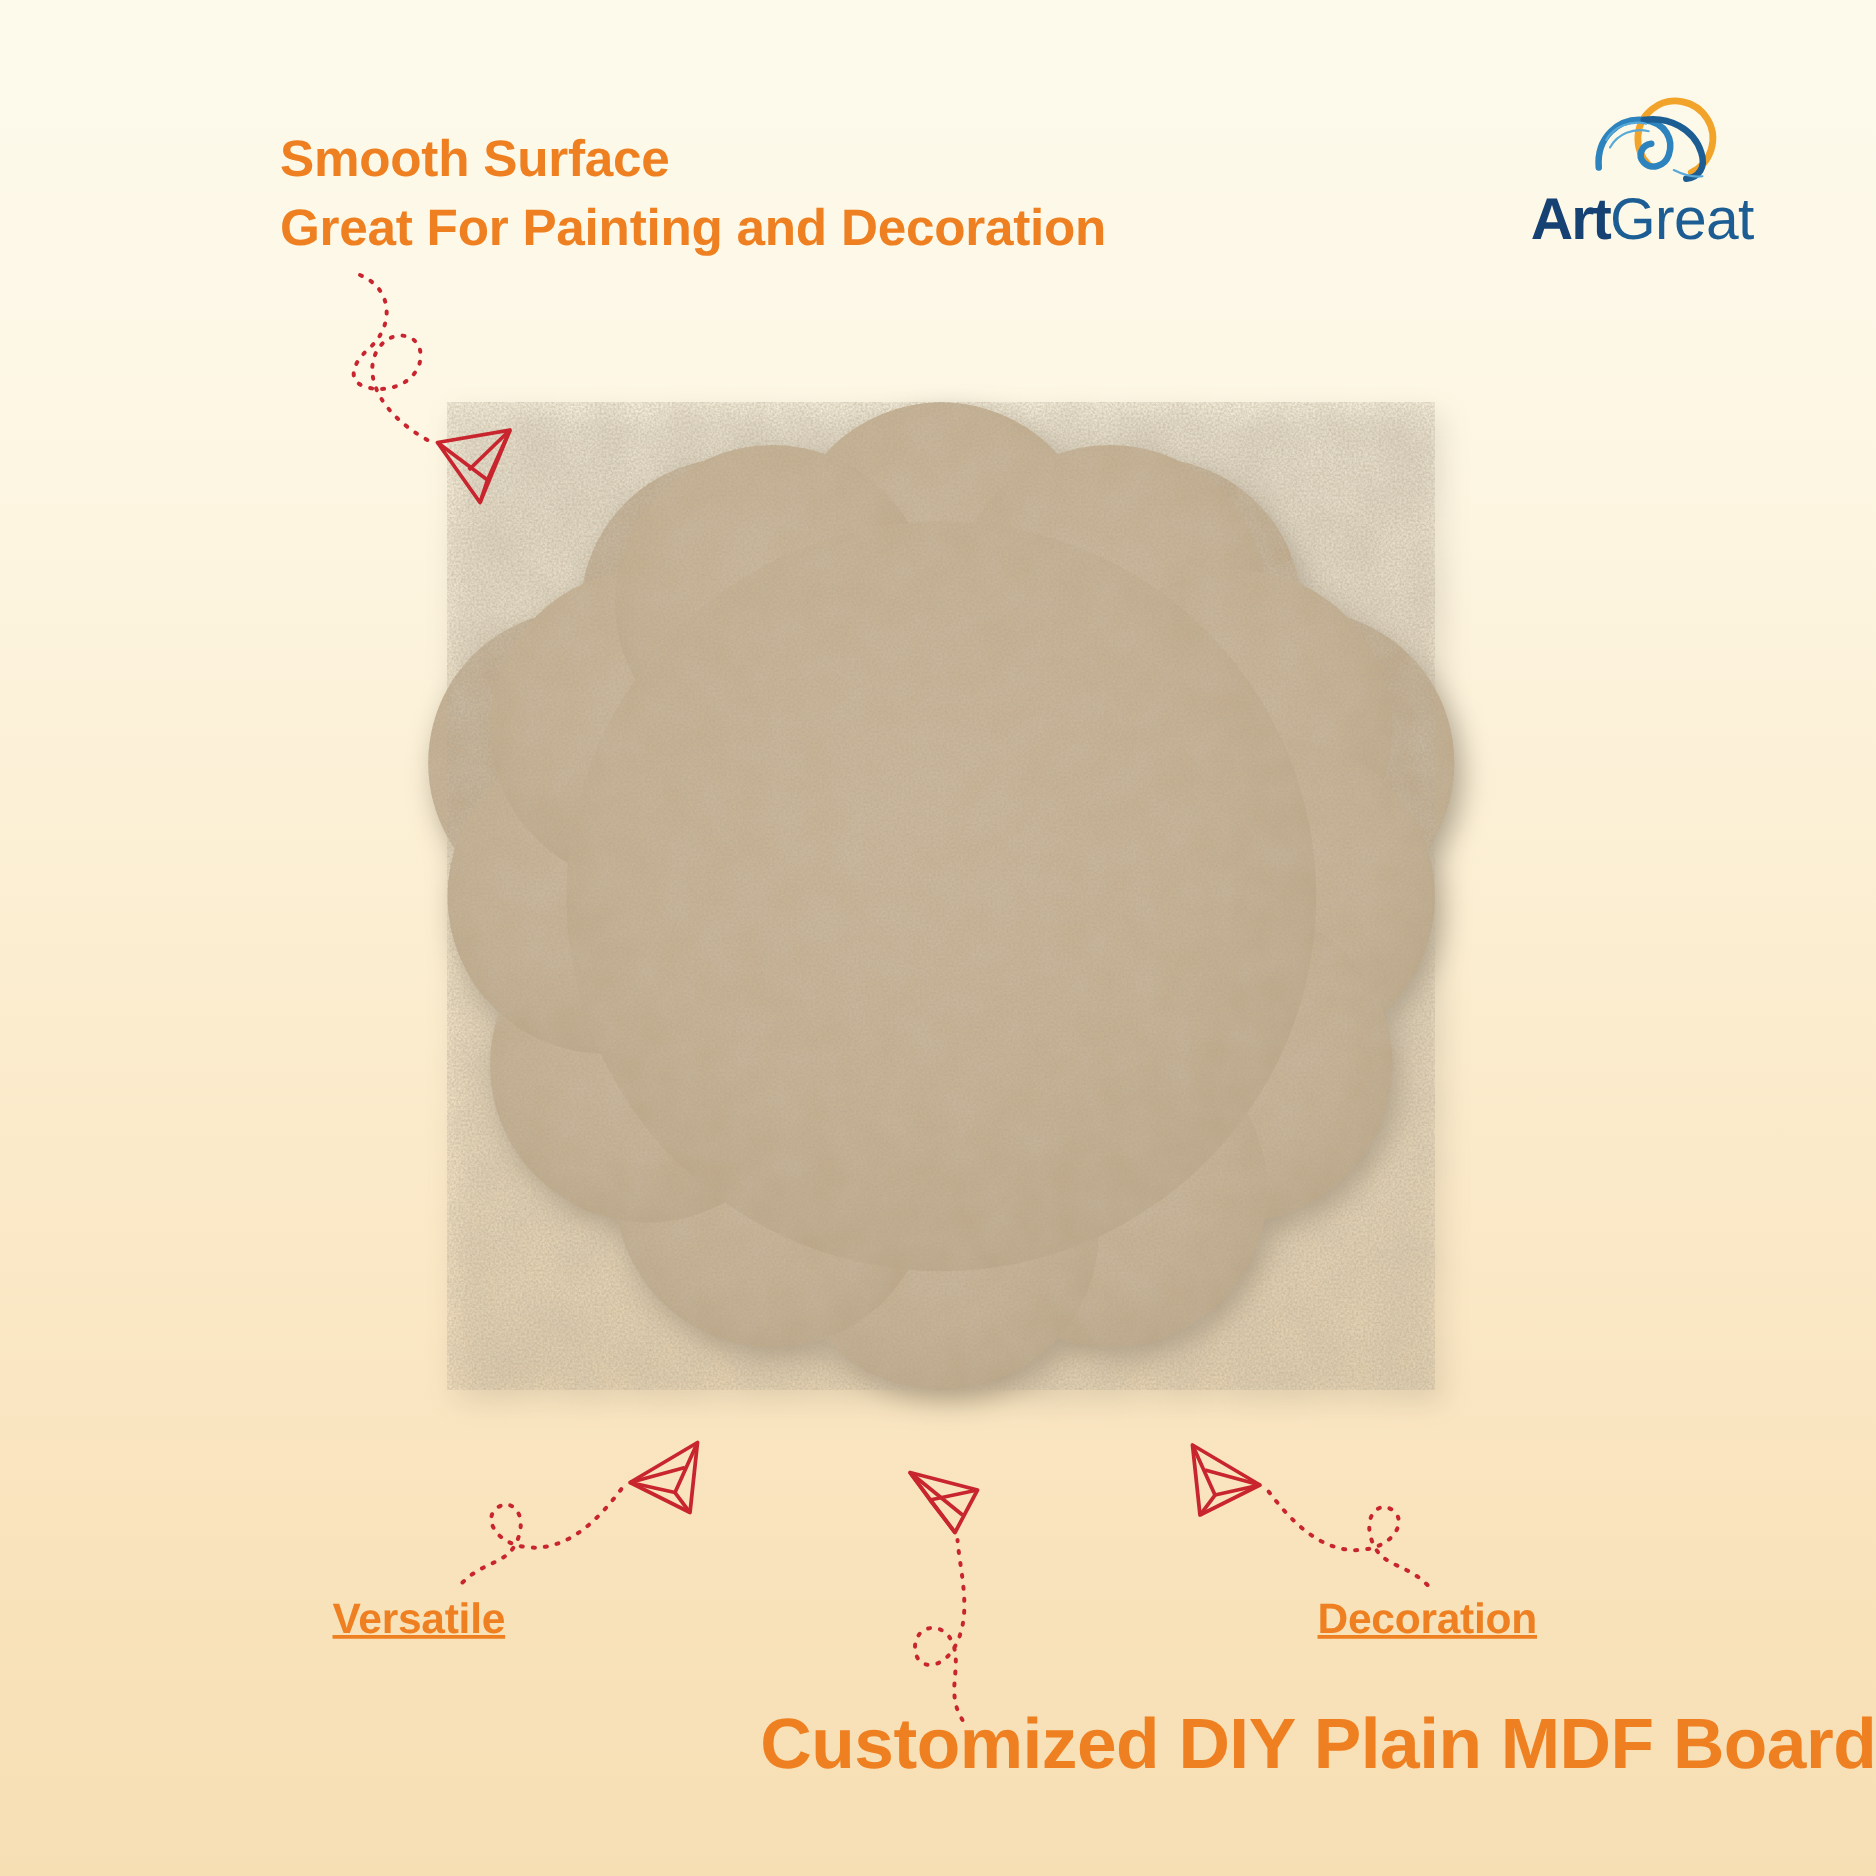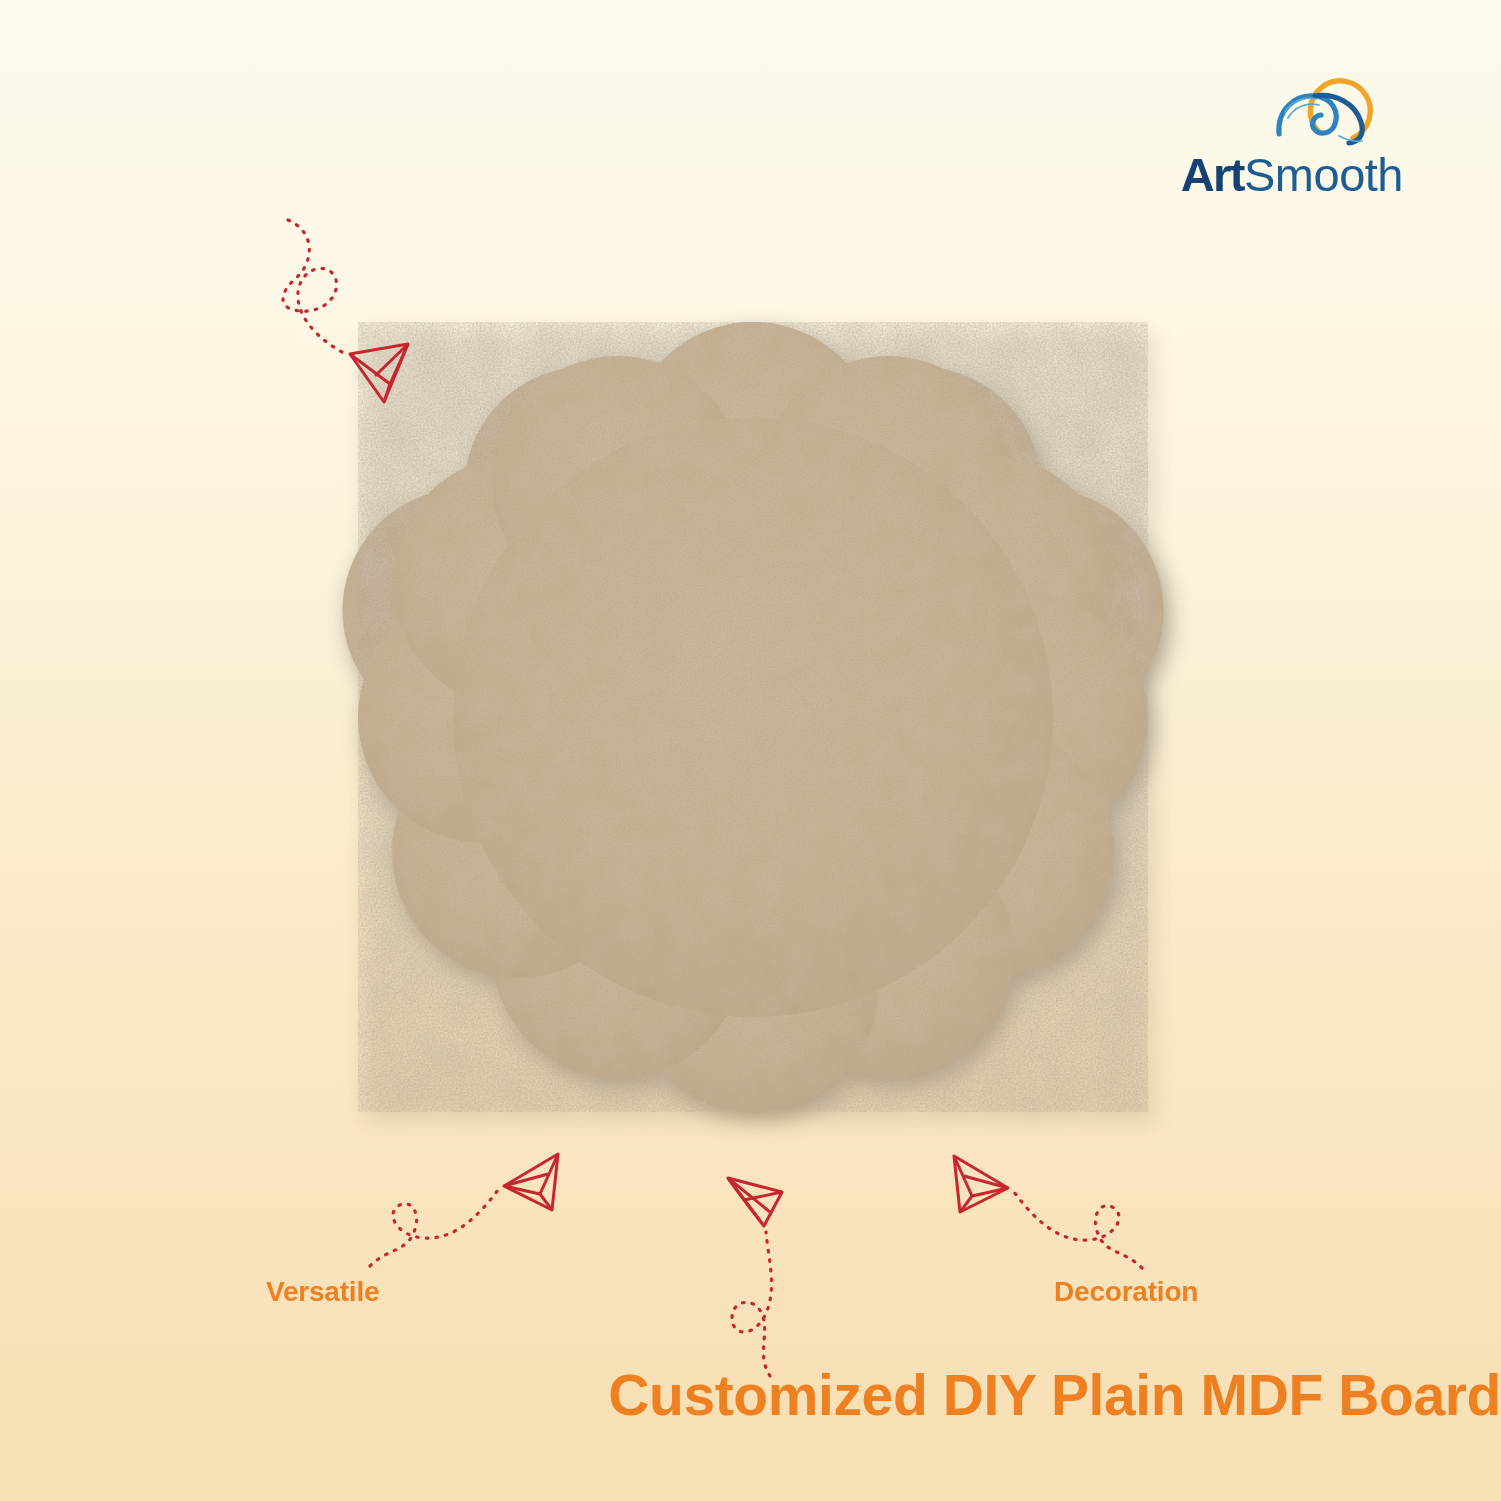--- a/index.html
+++ b/index.html
@@ -85,24 +85,25 @@
     position: absolute;
     inset: 0;
     filter: drop-shadow(6px 9px 11px rgba(90, 78, 62, 0.48));
   }
   .board svg { display: block; width: 100%; height: 100%; }
 
   
   .feat {
     position: absolute;
     color: #EE8022;
-    font-size: 28px;
+    font-size: 34px;
     font-weight: bold;
     white-space: nowrap;
     letter-spacing: -0.2px;
+    text-decoration: underline;
   }
   .feat-versatile { left: 266px; top: 1276px; }
   .feat-affordable { left: 1054px; top: 1276px; }
 
   
   .product-title {
     position: absolute;
     left: 0;
     right: 0;
     top: 1362px;
@@ -123,38 +124,42 @@
   .d-topleft  { left: 262px; top: 206px;  width: 180px; height: 232px; }
   .d-left     { left: 352px; top: 1148px; width: 230px; height: 160px; }
   .d-center   { left: 712px; top: 1168px; width: 110px; height: 220px; }
   .d-right    { left: 930px; top: 1150px; width: 230px; height: 160px; }
 </style>
 </head>
 <body>
 
 <div id="poster">
 
+  <div class="headline">
+    <span class="ln">Smooth Surface</span>
+    <span class="ln">Great For Painting and Decoration</span>
+  </div>
 
   <div class="logo">
     <div class="logo-mark">
       <svg viewBox="0 0 140 74" xmlns="http://www.w3.org/2000/svg">
 
         <path d="M 58 60 A 30 30 0 1 1 92 66" fill="none" stroke="#F2A42A" stroke-width="5.4" stroke-linecap="round"></path>
 
         <path d="M 18 62 C 16 38, 34 22, 54 24 C 72 26, 78 40, 74 52 C 71 61, 60 64, 54 58 C 49 53, 52 44, 60 43" fill="none" stroke="#2D83BE" stroke-width="5.2" stroke-linecap="round"></path>
 
         <path d="M 54 24 C 74 21, 94 31, 100 50 C 104 62, 98 70, 88 71" fill="none" stroke="#1C5E93" stroke-width="5.2" stroke-linecap="round"></path>
 
         <path d="M 24 40 C 30 29, 44 24, 56 27" fill="none" stroke="#58A8D8" stroke-width="1.7" stroke-linecap="round"></path>
         <path d="M 27 46 C 33 35, 46 30, 58 33" fill="none" stroke="#58A8D8" stroke-width="1.7" stroke-linecap="round"></path>
         <path d="M 78 64 C 86 68, 94 70, 101 69" fill="none" stroke="#58A8D8" stroke-width="1.7" stroke-linecap="round"></path>
       </svg>
     </div>
     <div class="logo-word">
-      <span class="logo-art">Art</span><span class="logo-ocean">Smooth</span>
+      <span class="logo-art">Art</span><span class="logo-ocean">Great</span>
     </div>
   </div>
 
   <div class="board-wrap">
     <div class="board">
       <svg viewBox="0 0 906 880" xmlns="http://www.w3.org/2000/svg">
         <defs>
 
           <filter id="fibre" x="0%" y="0%" width="100%" height="100%">
             <feTurbulence type="fractalNoise" baseFrequency="0.55" numOctaves="4" seed="7" result="n1"></feTurbulence>

